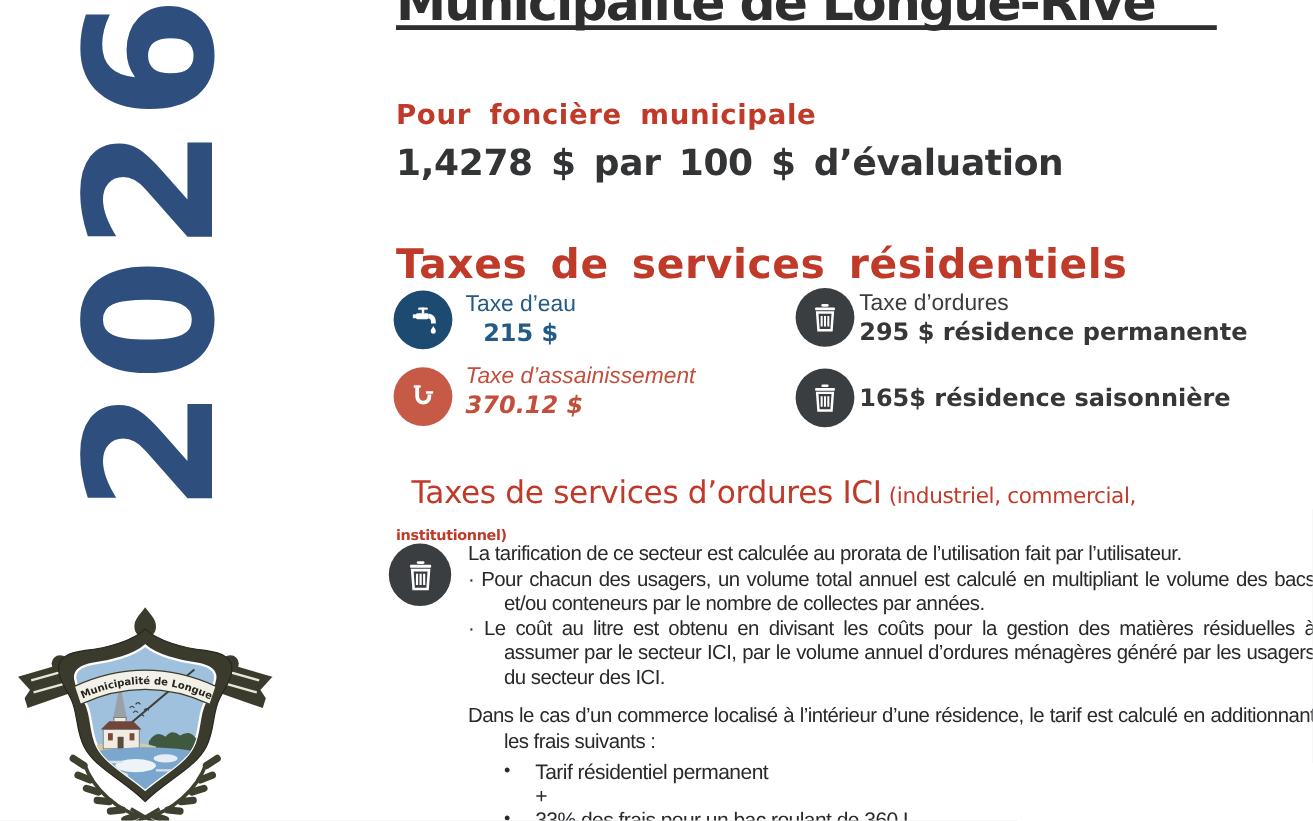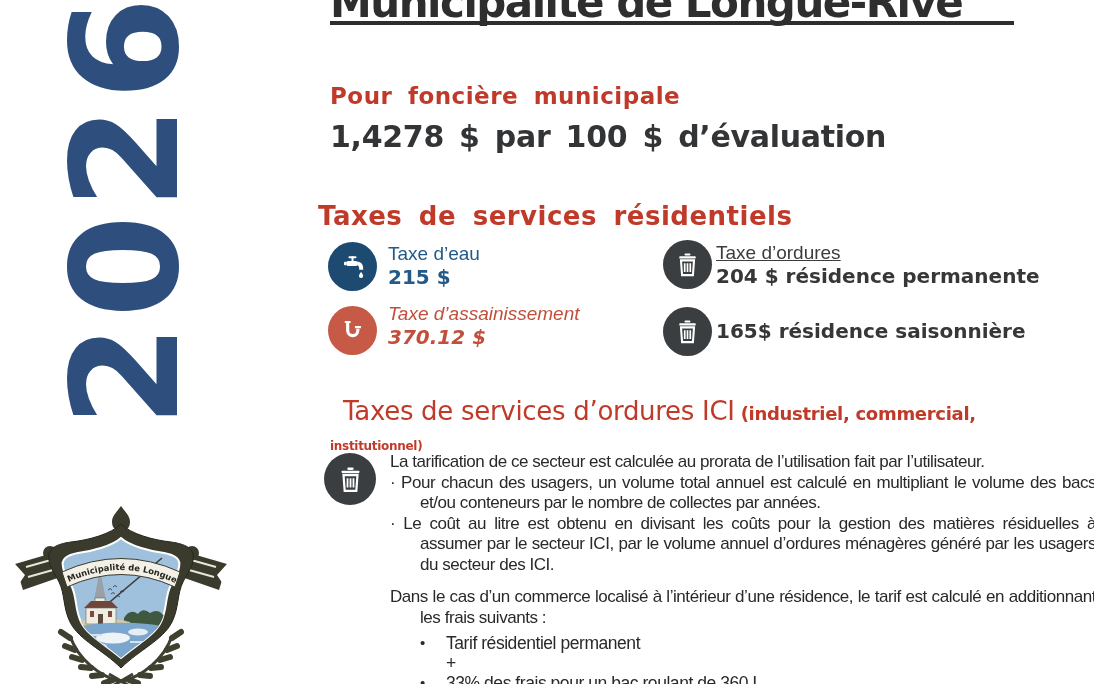--- a/index.html
+++ b/index.html
@@ -37,41 +37,41 @@
   .h-red{
     position:absolute;margin:0;font-family:"DejaVu Sans",sans-serif;font-weight:bold;
     color:var(--accent-red);letter-spacing:0.5px;word-spacing:7px;white-space:nowrap;
   }
   #h-fonciere{left:330px;top:83px;font-size:23px;}
   .rate{
     position:absolute;left:330px;top:119px;margin:0;white-space:nowrap;
     font-family:"DejaVu Sans",sans-serif;font-weight:bold;font-size:30px;
     letter-spacing:-0.3px;word-spacing:5px;color:#333436;
   }
-  #h-residentiel{left:318px;top:201px;font-size:26px;}
+  #h-residentiel{left:330px;top:201px;font-size:34px;}
   
   .icon-circle{position:absolute;width:49px;height:49px;border-radius:50%;
     display:flex;align-items:center;justify-content:center;}
   .icon-circle svg{width:29px;height:29px;}
   .bg-navy{background:var(--navy);}
   .bg-coral{background:var(--coral);}
   .bg-charcoal{background:var(--charcoal);}
   .svc-text{position:absolute;white-space:nowrap;}
   .svc-label{font-size:19px;line-height:20px;}
   .svc-amount{font-family:"DejaVu Sans",sans-serif;font-weight:bold;font-size:20px;line-height:26px;}
   .c-water{color:var(--water-text);}
   .c-coral{color:var(--coral-text);}
-  .c-dark{color:#3c3c3c;text-decoration:underline;}
+  .c-dark{color:#3c3c3c;}
   .amt-dark{color:#373737;}
   
   .ici-heading{position:absolute;left:330px;top:397px;margin:0;color:var(--accent-red);
     font-family:"DejaVu Sans",sans-serif;line-height:28px;}
   .ici-heading .l1{padding-left:13px;white-space:nowrap;}
   .ici-heading .main{font-weight:normal;font-size:26px;letter-spacing:-0.3px;}
-  .ici-heading .paren{font-weight:bold;font-size:18px;letter-spacing:-0.3px;margin-left:6px;}
+  .ici-heading .paren{font-weight:normal;font-size:18px;letter-spacing:-0.3px;margin-left:6px;}
   .ici-heading .l2{font-weight:bold;font-size:12px;letter-spacing:-0.3px;line-height:24px;}
   .ici-icon{left:324px;top:453px;width:52px;height:52px;}
   .ici-text{position:absolute;left:390px;top:452px;width:706px;
     font-size:17px;line-height:20.5px;letter-spacing:-0.45px;color:var(--body-text);}
   .ici-text p{margin:0;text-align:justify;}
   .hang{padding-left:30px;text-indent:-30px;}
   .commerce{margin-top:12px !important;}
   .blist{margin-top:5px;padding-left:30px;}
   .blist-row{display:flex;font-size:17.5px;line-height:20px;}
   .blist-marker{width:26px;flex:0 0 26px;font-size:15px;}
@@ -123,33 +123,33 @@
   <h2 class="h-red" id="h-fonciere">Pour foncière municipale</h2>
   <p class="rate">1,4278 $ par 100 $ d’évaluation</p>
 
   <h2 class="h-red" id="h-residentiel">Taxes de services résidentiels</h2>
 
   <div class="icon-circle bg-navy" style="left:328px;top:242px;">
     <svg>
         <use href="#sym-faucet"></use>
       </svg>
   </div>
-  <div class="svc-text" style="left:388px;top:244px;">
+  <div class="svc-text" style="left:388px;top:244px;text-align:center;">
     <div class="svc-label c-water">Taxe d’eau</div>
     <div class="svc-amount c-water">215 $</div>
   </div>
 
   <div class="icon-circle bg-charcoal" style="left:663px;top:240px;">
     <svg>
         <use href="#sym-trash"></use>
       </svg>
   </div>
   <div class="svc-text" style="left:716px;top:243px;">
     <div class="svc-label c-dark">Taxe d’ordures</div>
-    <div class="svc-amount amt-dark">204 $ résidence permanente</div>
+    <div class="svc-amount amt-dark">295 $ résidence permanente</div>
   </div>
 
   <div class="icon-circle bg-coral" style="left:328px;top:306px;">
     <svg>
         <use href="#sym-pipe"></use>
       </svg>
   </div>
   <div class="svc-text" style="left:388px;top:304px;font-style:italic;">
     <div class="svc-label c-coral">Taxe d’assainissement</div>
     <div class="svc-amount c-coral">370.12 $</div>

